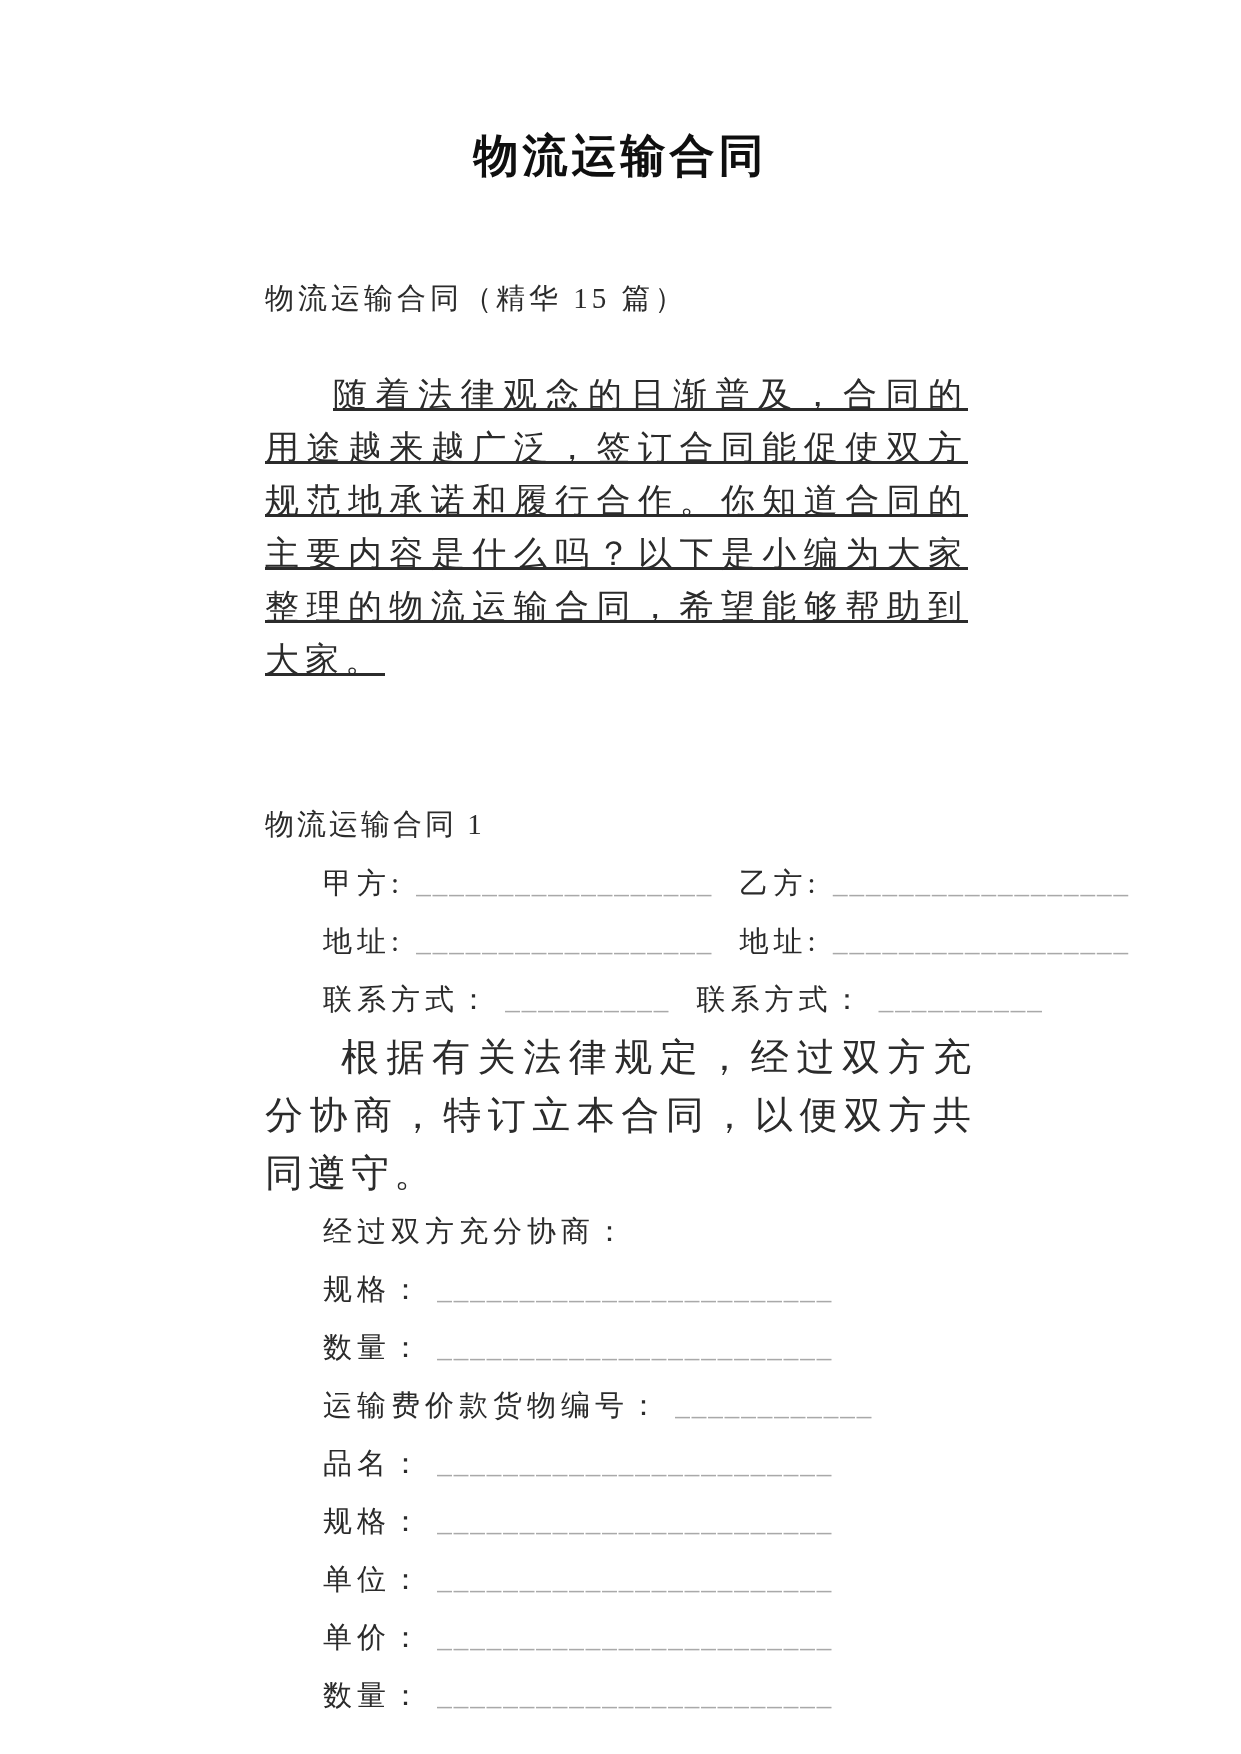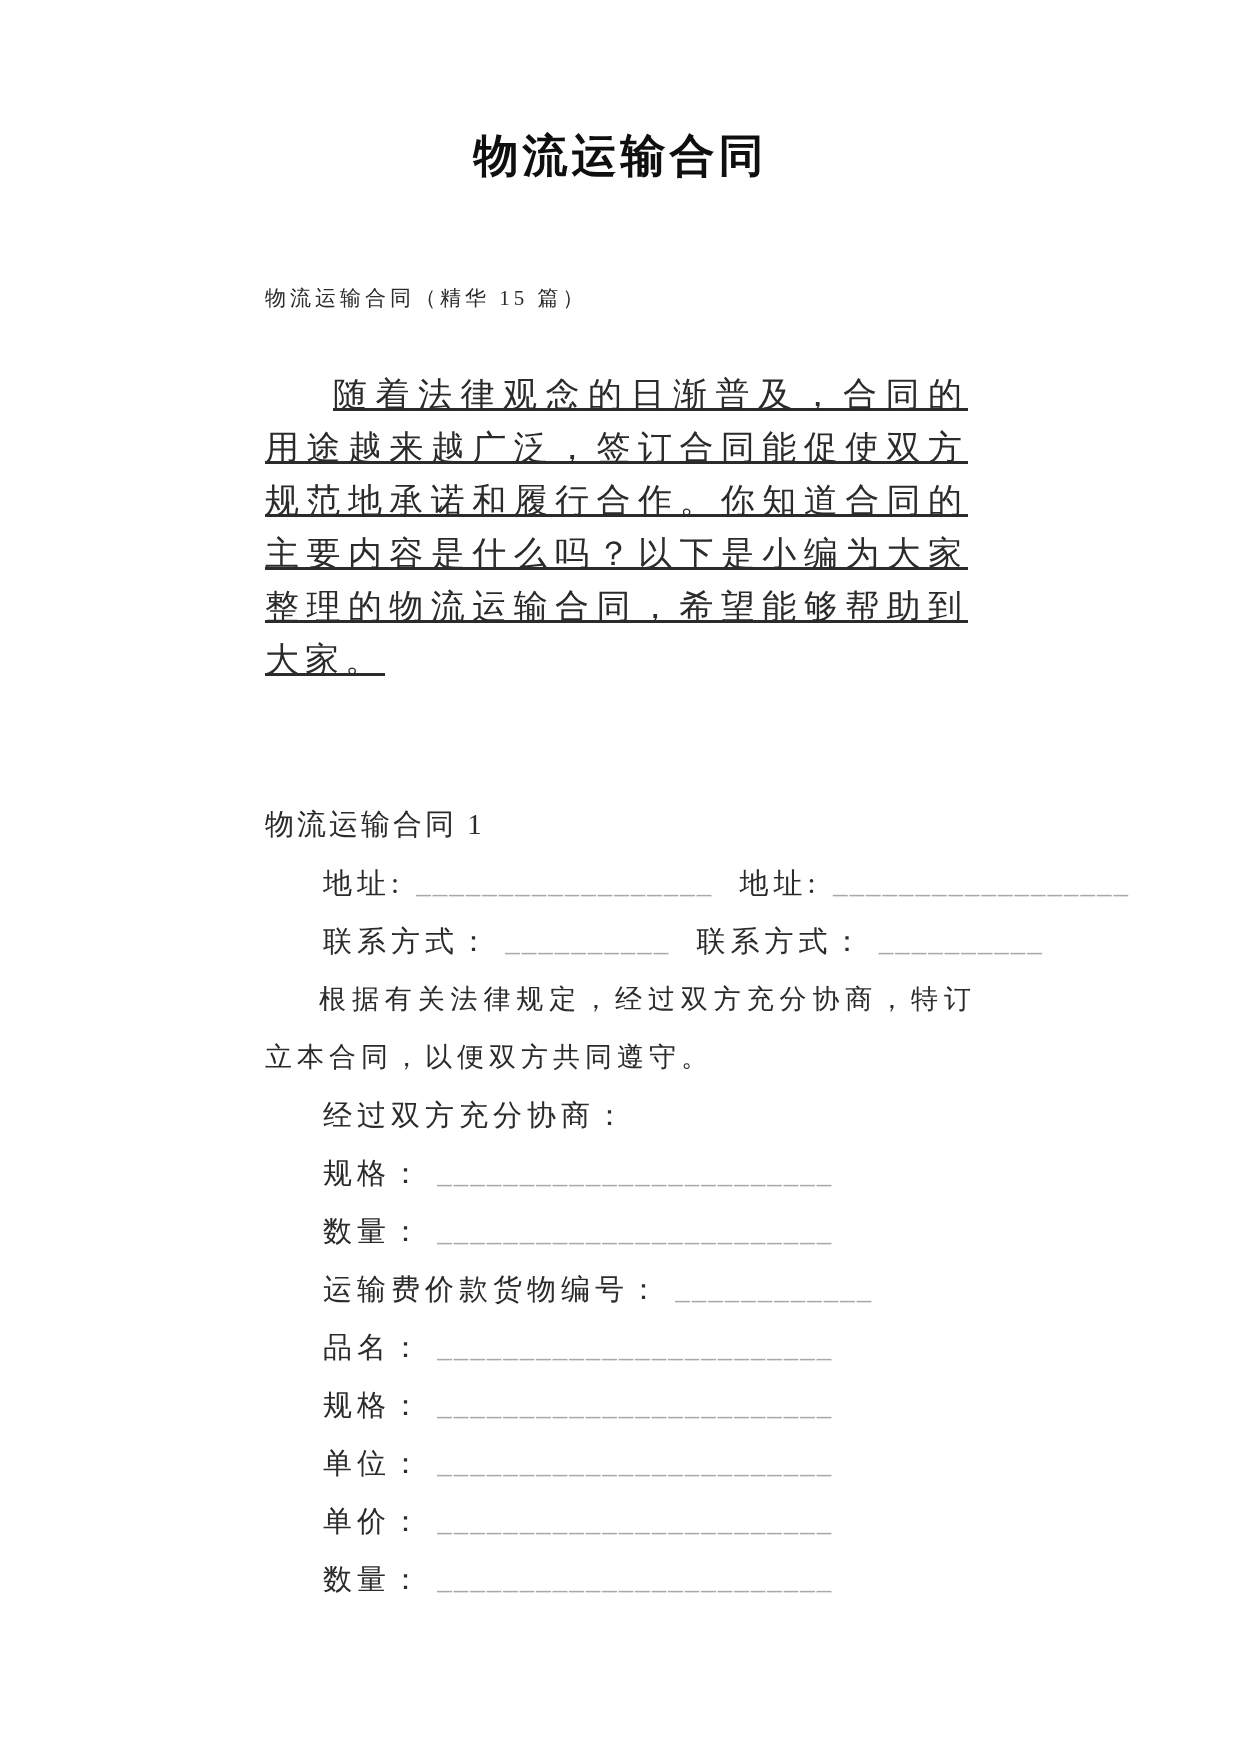--- a/index.html
+++ b/index.html
@@ -22,21 +22,21 @@
   .doc-title {
     margin: 0 0 92px 0;
     text-align: center;
     font-size: 45px;
     font-weight: bold;
     letter-spacing: 4px;
     color: #0f0f0f;
   }
   .doc-subtitle {
     margin: 0;
-    font-size: 21px;
+    font-size: 29px;
     letter-spacing: 4px;
     line-height: 40px;
     font-weight: normal;
   }
   .intro {
     margin: 50px 8px 0 0;
     font-size: 34px;
     letter-spacing: 6px;
     line-height: 53px;
     text-align: justify;
@@ -53,21 +53,21 @@
   .form-line {
     font-size: 29px;
     letter-spacing: 5px;
     line-height: 58px;
     white-space: nowrap;
   }
   .form-line.indent, .clause {
     text-indent: 2em;
   }
   .clause {
-    font-size: 27px;
+    font-size: 38px;
     letter-spacing: 5px;
     line-height: 58px;
     text-align: justify;
     margin: 0;
   }
   .blank {
     color: #a9a9a9;
     letter-spacing: 2px;
   }
   .right-part {
@@ -83,20 +83,26 @@
 <div class="page">
 
   <h1 class="doc-title">物流运输合同</h1>
 
   <p class="doc-subtitle">物流运输合同（精华 15 篇）</p>
 
   <p class="intro">随着法律观念的日渐普及，合同的用途越来越广泛，签订合同能促使双方规范地承诺和履行合作。你知道合同的主要内容是什么吗？以下是小编为大家整理的物流运输合同，希望能够帮助到大家。</p>
 
   <h2 class="section-heading">物流运输合同 1</h2>
 
+  <div class="form-line indent">
+    <span class="label">甲方:</span>
+    <span class="blank">__________________</span>
+    <span class="label right-part">乙方:</span>
+    <span class="blank">__________________</span>
+  </div>
 
   <div class="form-line indent">
     <span class="label">地址:</span>
     <span class="blank">__________________</span>
     <span class="label right-part">地址:</span>
     <span class="blank">__________________</span>
   </div>
 
   <div class="form-line indent">
     <span class="label">联系方式：</span>

